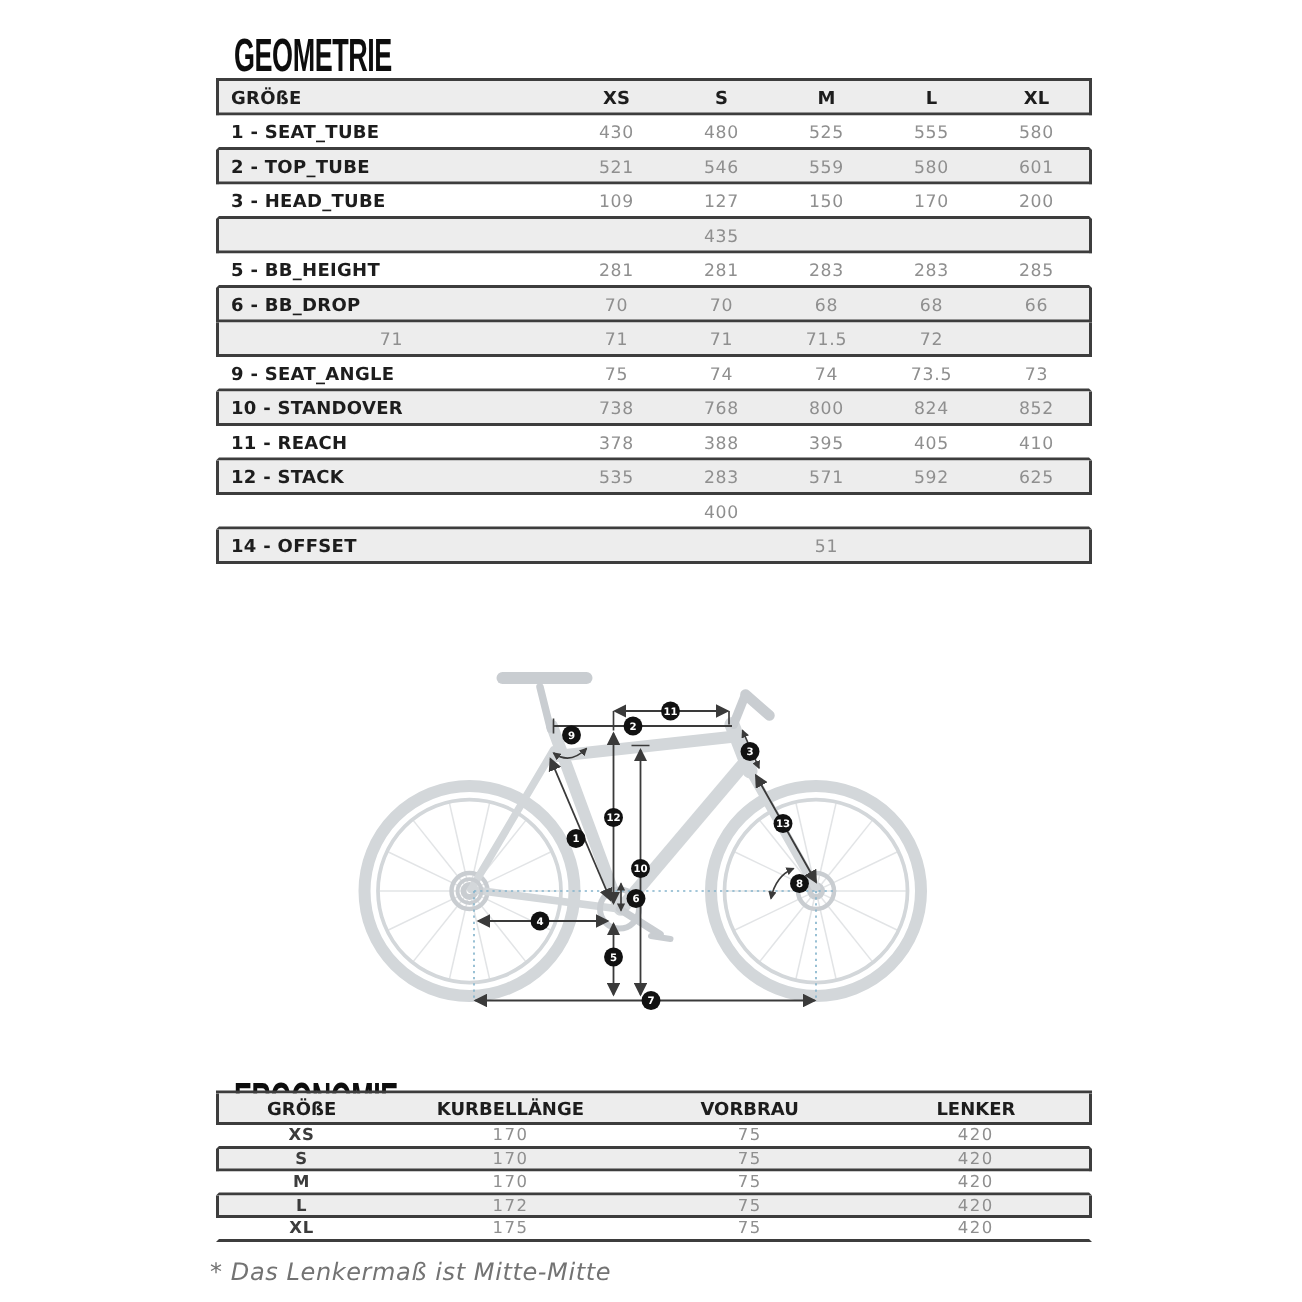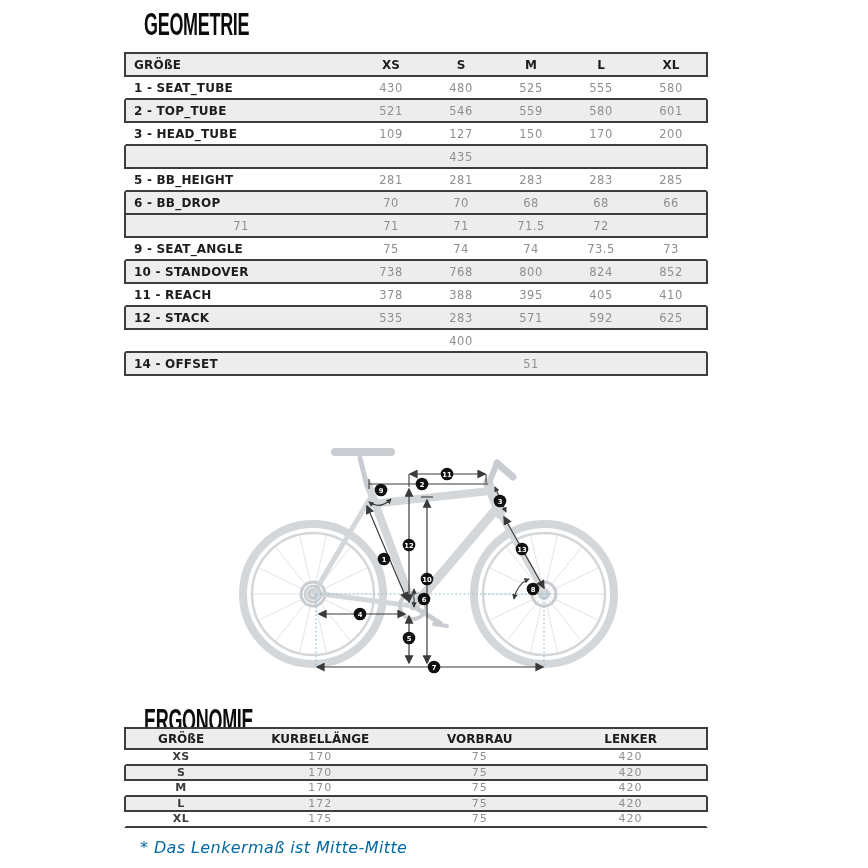--- a/index.html
+++ b/index.html
@@ -2,30 +2,30 @@
 <html><head>
 <meta charset="utf-8">
 <style>
   html,body { margin:0; padding:0; background:#fff; }
   .page {
     position:relative; width:868px; height:868px; background:#ffffff;
     font-family:"DejaVu Sans", sans-serif; color:#1d1d1d; overflow:hidden;
   }
   
   .section-title {
-    position:absolute; left:140px; margin:4px; height:34px; line-height:34px;
+    position:absolute; left:140px; margin:16px; height:34px; line-height:34px;
     font-family:"Liberation Sans", sans-serif; font-weight:700; font-size:31px;
     color:#0d0d0d; white-space:nowrap;text-align:center;
   }
   .section-title > span { display:inline-block; transform:scaleX(0.58); transform-origin:0 50%; letter-spacing:-0.5px; }
   #geo-title  { top:4px; }
   #ergo-title { top:700px; }
 
   
-  .spec-table { position:absolute; left:124px; width:584px; border-top:2px solid #3d3d3d; box-sizing:border-box; }
+  .spec-table { position:absolute; left:144px; width:584px; border-top:2px solid #3d3d3d; box-sizing:border-box; }
   #geo-table  { top:52px; }
   .g-row {
     display:grid; grid-template-columns:230px repeat(5, 1fr);
     height:23px; box-sizing:border-box;
     border-bottom:2px solid #3d3d3d;
     border-left:2px solid transparent; border-right:2px solid transparent;
     background:#ffffff;
   }
   .g-row.alt { background:#ededed; border-left-color:#3d3d3d; border-right-color:#3d3d3d; }
   .g-row > div { display:flex; align-items:center; overflow:hidden; }
@@ -45,21 +45,21 @@
   .e-row.header { height:21px; }
   .e-row.alt { background:#ededed; border-left-color:#3d3d3d; border-right-color:#3d3d3d; }
   .e-row > div { display:flex; align-items:center; justify-content:center; overflow:hidden; }
   .e-colhead { font-size:12px; font-weight:700; color:#1d1d1d; }
   .e-size    { font-size:11px; font-weight:700; color:#3c3c3c; letter-spacing:0.5px; }
   .e-value   { font-size:11px; color:#8f8f8f; letter-spacing:1px; }
 
   
   .footnote {
     position:absolute; left:140px; top:838px;
-    font-size:16px; font-style:italic; color:#0369a1; letter-spacing:0.4px;
+    font-size:16px; font-style:italic; color:#737373; letter-spacing:0.4px;
   }
 
   
   #diagram { position:absolute; left:230px; top:430px; width:440px; height:265px; }
   .bike  { stroke:#d3d7da; fill:none; stroke-linecap:round; }
   .bike2 { stroke:#c9cdd1; fill:none; stroke-linecap:round; }
   .spoke { stroke:#e2e4e6; stroke-width:1; }
   .dim      { stroke:#3a3a3a; stroke-width:1.2; fill:none; marker-start:url(#ah); marker-end:url(#ah); }
   .dim-s    { stroke:#3a3a3a; stroke-width:1.1; fill:none; marker-start:url(#ahs); marker-end:url(#ahs); }
   .dimplain { stroke:#3a3a3a; stroke-width:1.2; fill:none; }

